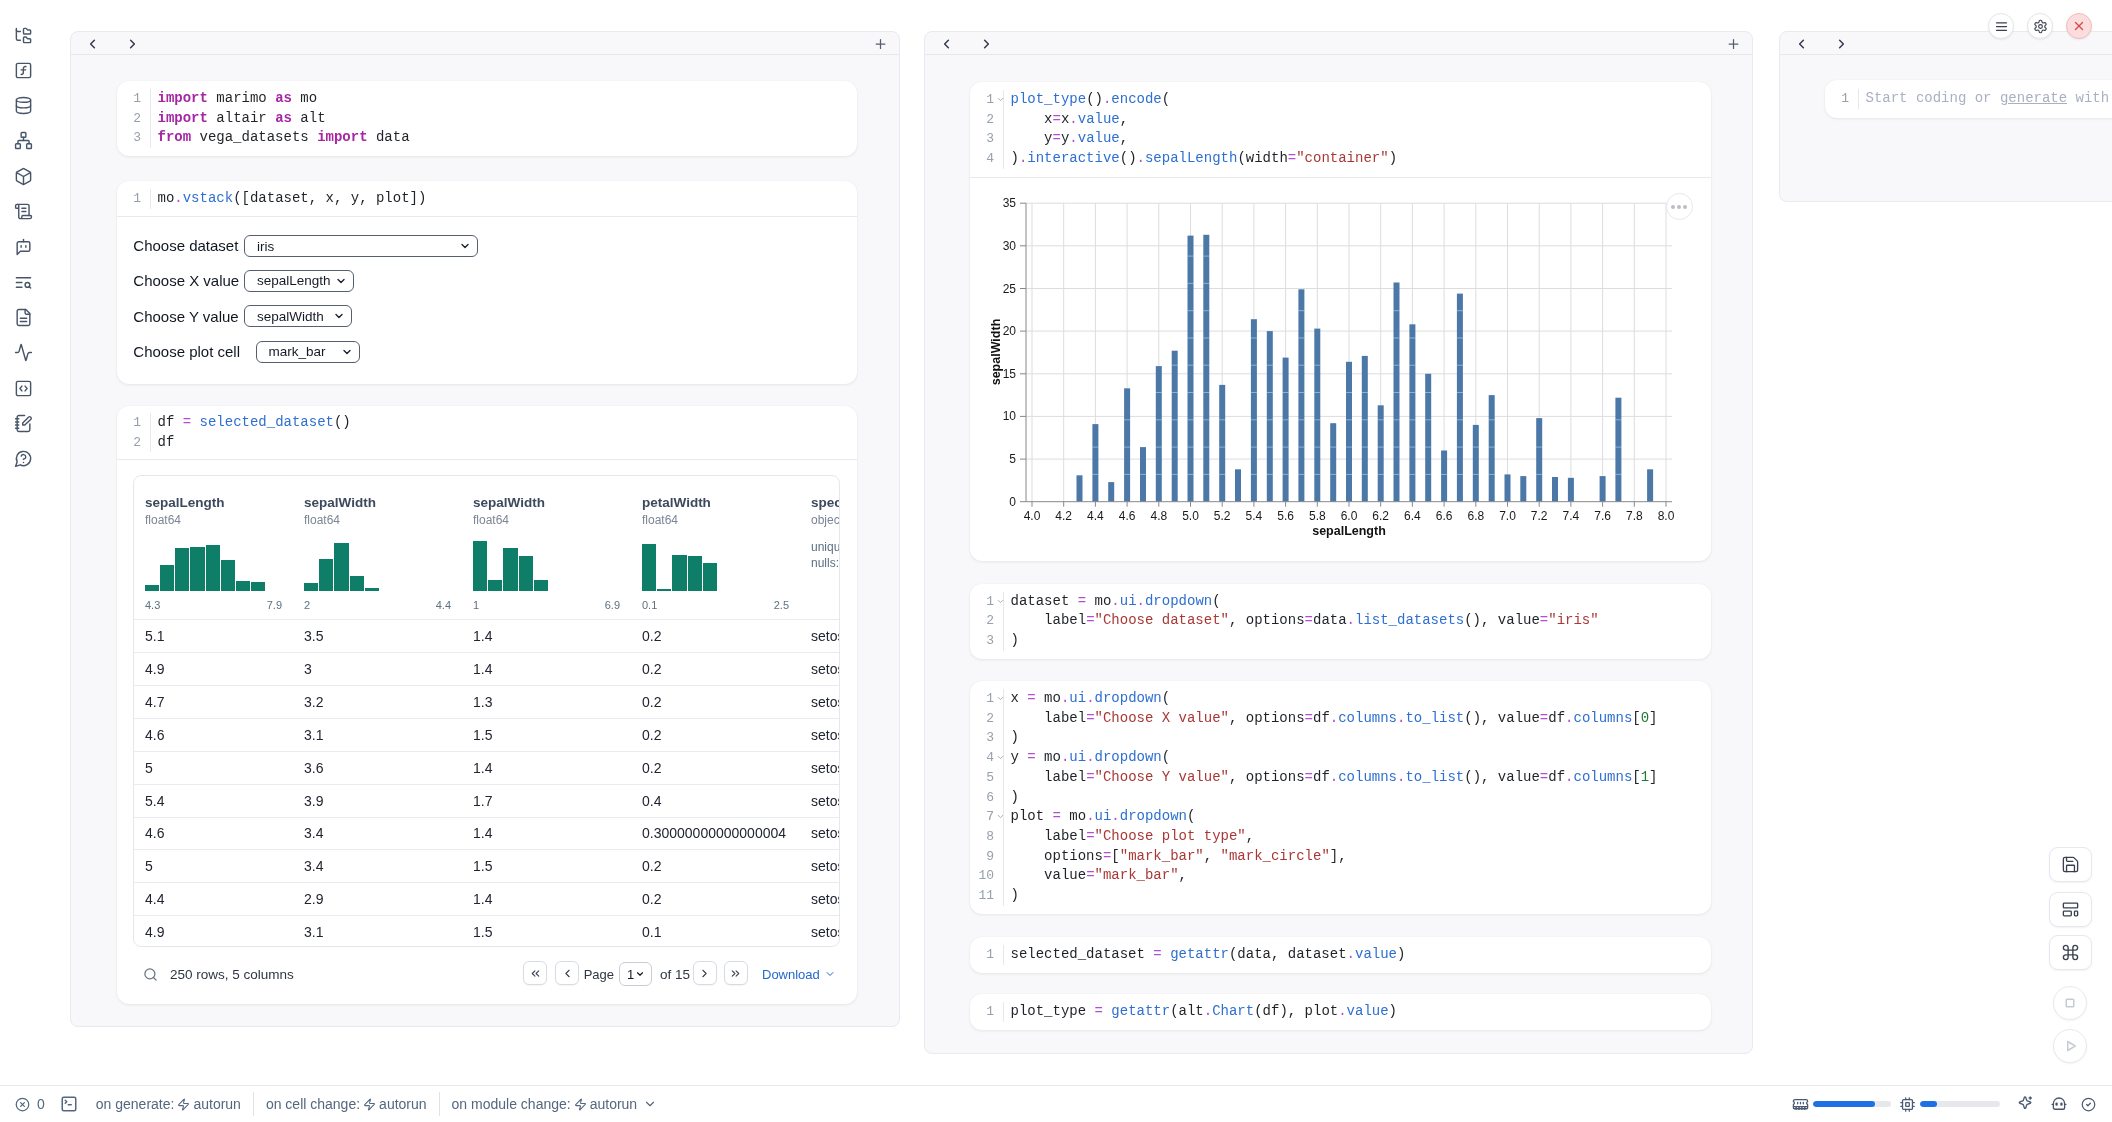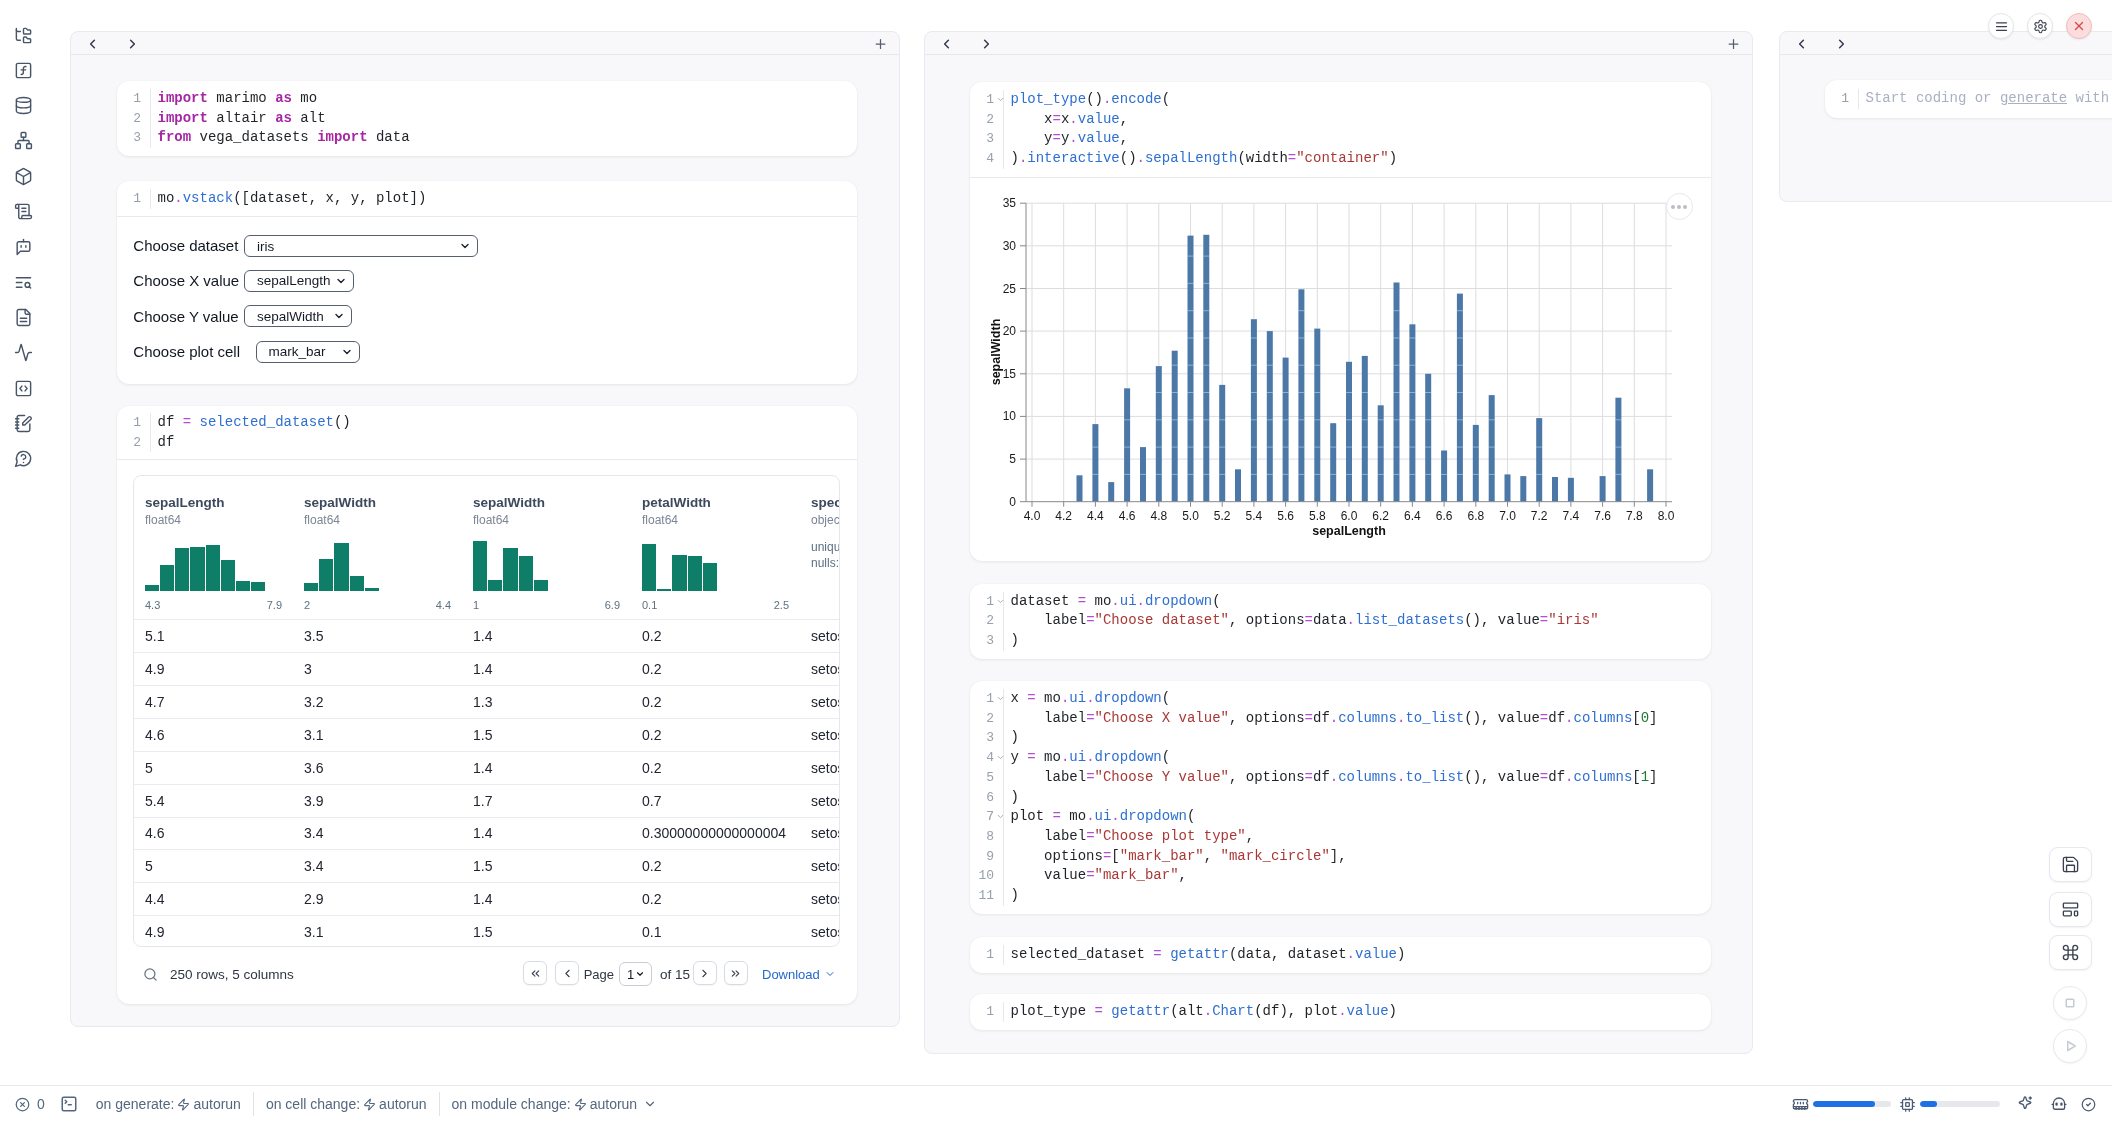--- a/index.html
+++ b/index.html
@@ -283,21 +283,21 @@
           <span style="width:159px;flex:0 0 159px">5</span>
           <span style="width:169px;flex:0 0 169px">3.6</span>
           <span style="width:169px;flex:0 0 169px">1.4</span>
           <span style="width:169px;flex:0 0 169px">0.2</span>
           <span>setosa</span>
         </div>
         <div class="trow" style="top:307.6px;height:32.85px">
           <span style="width:159px;flex:0 0 159px">5.4</span>
           <span style="width:169px;flex:0 0 169px">3.9</span>
           <span style="width:169px;flex:0 0 169px">1.7</span>
-          <span style="width:169px;flex:0 0 169px">0.7</span>
+          <span style="width:169px;flex:0 0 169px">0.4</span>
           <span>setosa</span>
         </div>
         <div class="trow" style="top:340.5px;height:32.85px">
           <span style="width:159px;flex:0 0 159px">4.6</span>
           <span style="width:169px;flex:0 0 169px">3.4</span>
           <span style="width:169px;flex:0 0 169px">1.4</span>
           <span style="width:169px;flex:0 0 169px">0.30000000000000004</span>
           <span>setosa</span>
         </div>
         <div class="trow" style="top:373.4px;height:32.85px">

